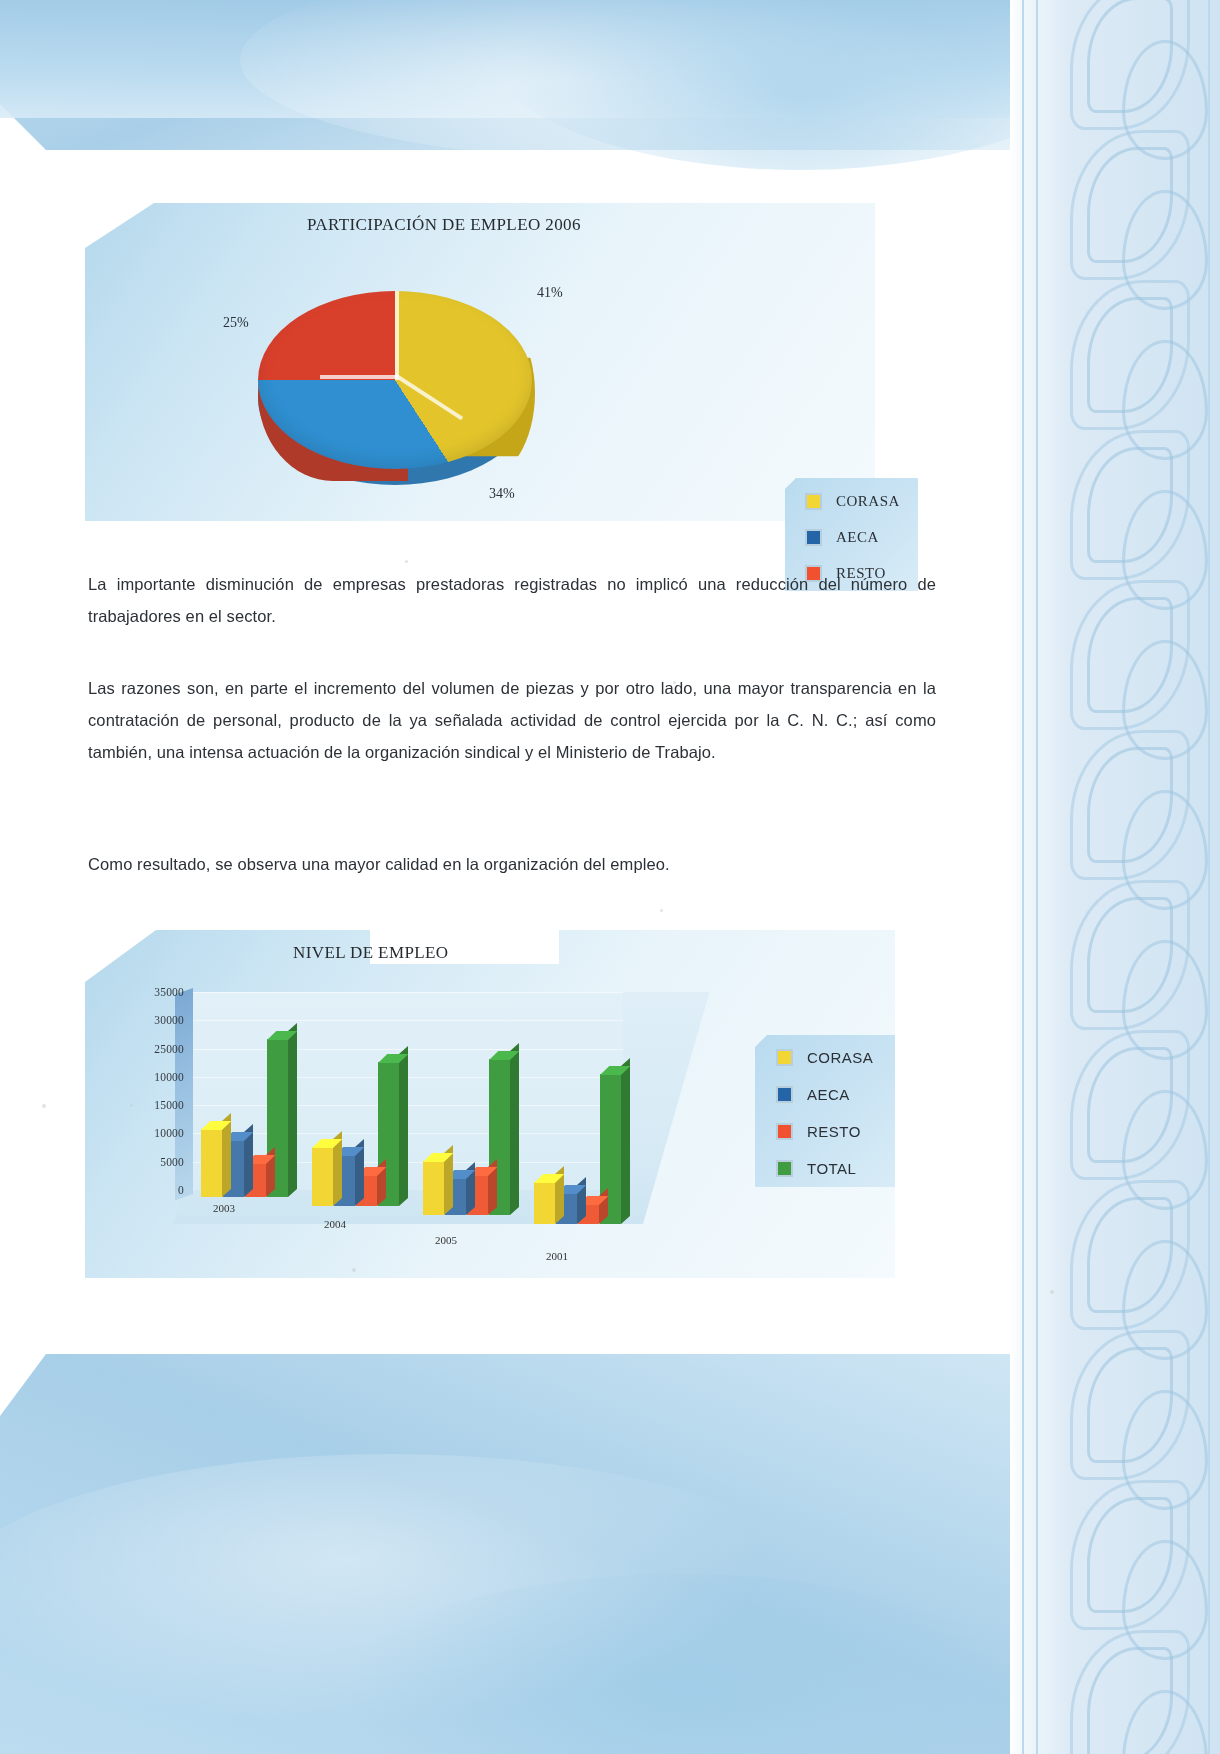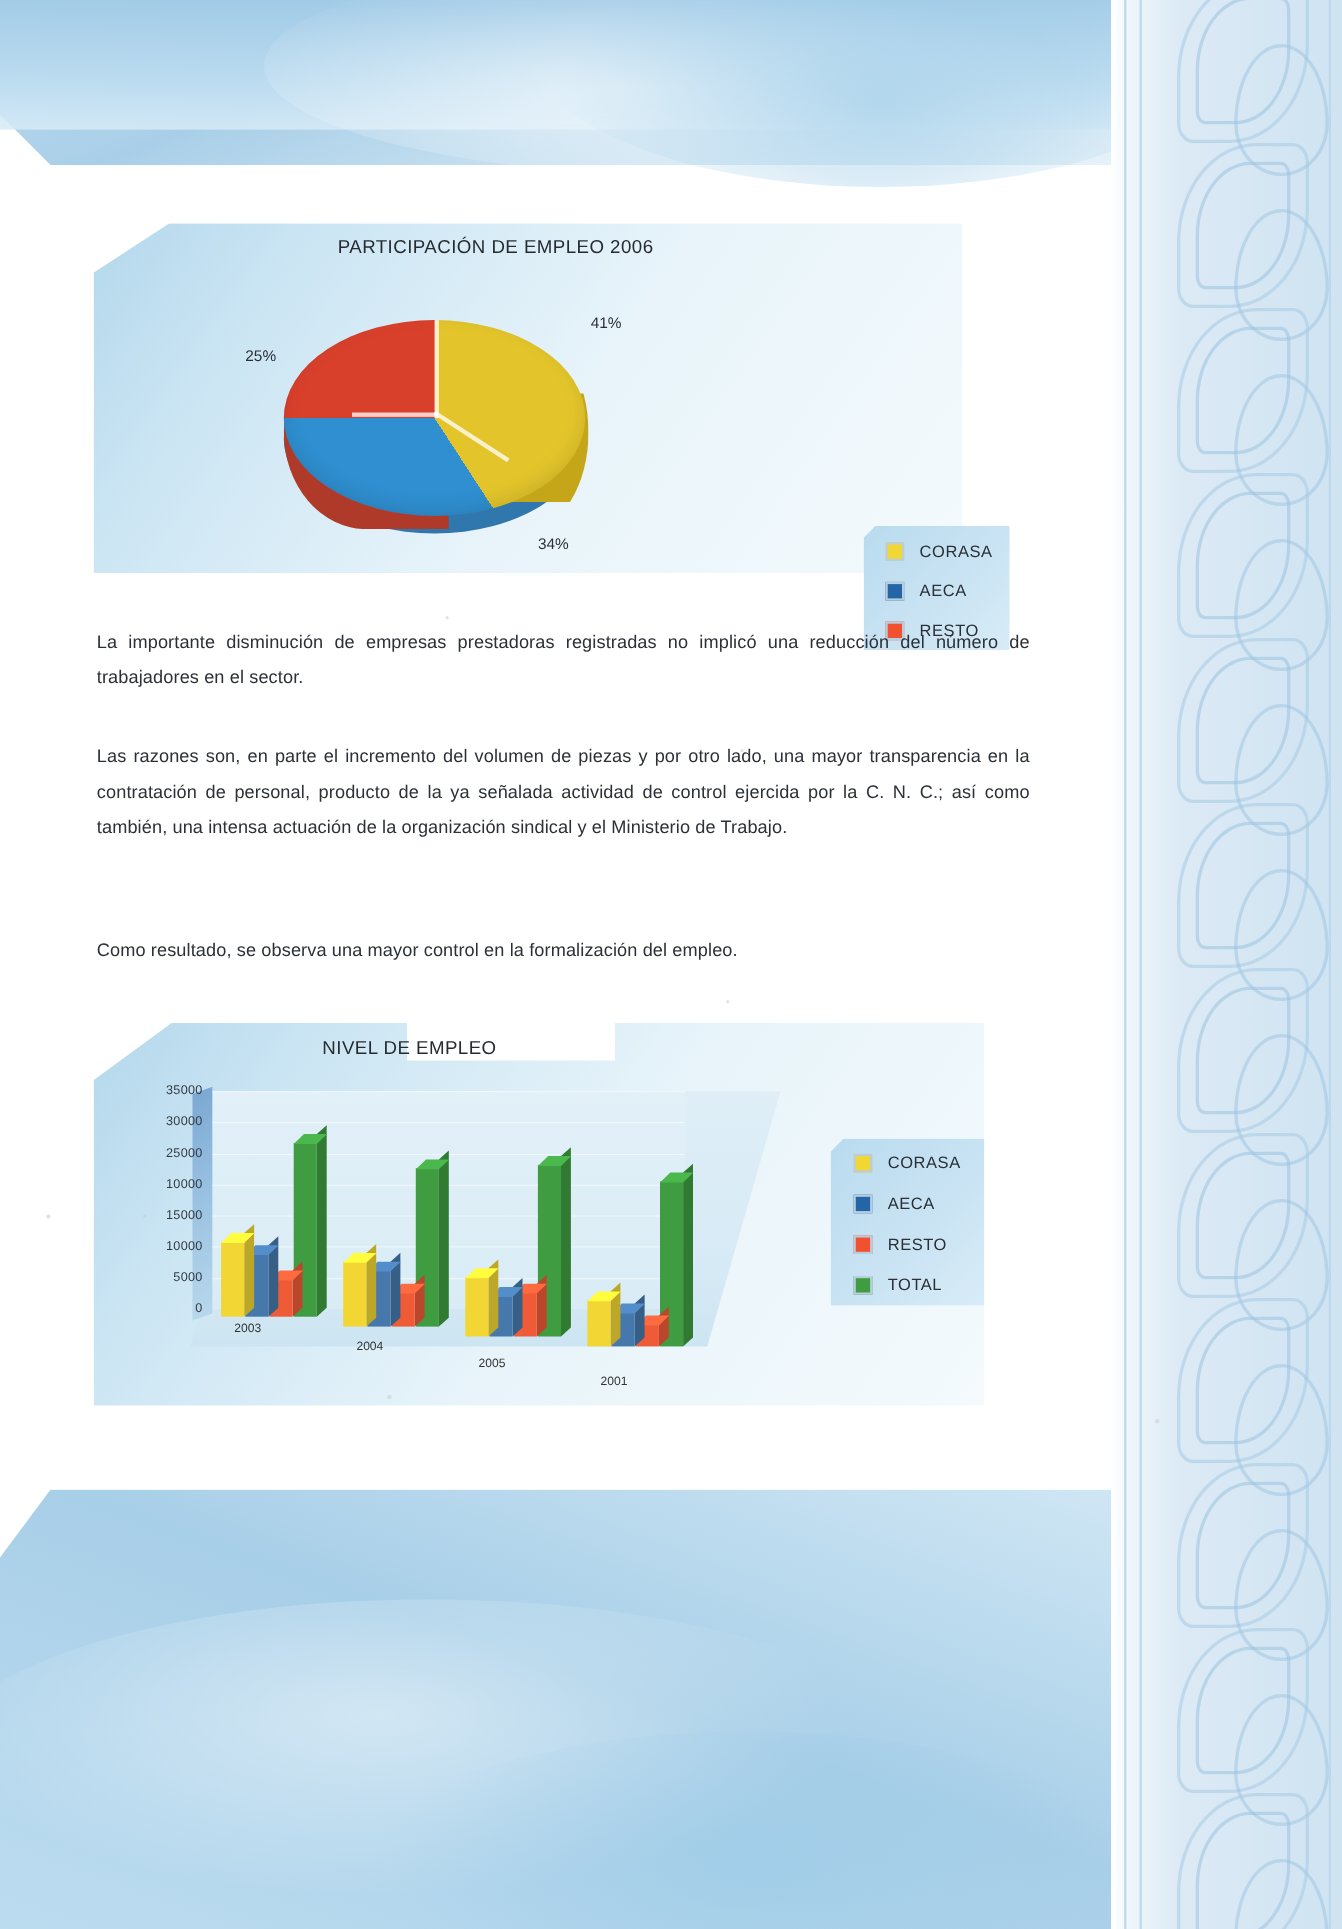--- a/index.html
+++ b/index.html
@@ -73,21 +73,21 @@
   .strip-motif2 {
     position: absolute; width: 86px; height: 120px; left: 112px;
     border: 3px solid #9cc4e0; border-radius: 50% 50% 50% 50% / 60% 60% 40% 40%;
     opacity: .5;
   }
 
   
   .content { position: absolute; left: 0; top: 0; width: 1010px; height: 1754px; }
 
   
-  .chart-panel { position: absolute; }
+  .chart-panel { position: absolute; font-family: Liberation Serif, serif; }
   .panel-plate {
     position: absolute; inset: 0;
     background: linear-gradient(125deg,#b4d8ec 0%, #cde6f4 22%, #e8f4fa 55%, #f4fafd 100%);
   }
 
   
   #pie-panel { left: 85px; top: 203px; width: 790px; height: 318px; }
   #pie-panel .panel-plate {
     clip-path: polygon(69px 0, 790px 0, 790px 318px, 0 318px, 0 45px);
   }
@@ -306,21 +306,21 @@
         </div>
         <div class="legend-row" style="top: 87px;">
           <span class="legend-swatch" style="background: rgb(242, 81, 47);"></span>
           <span class="legend-label">RESTO</span>
         </div>
       </div>
   </div>
 
   <div class="body-text" id="para1">La importante disminución de empresas prestadoras registradas no implicó una reducción del número de trabajadores en el sector.</div>
   <div class="body-text" id="para2">Las razones son, en parte el incremento del volumen de piezas y por otro lado, una mayor transparencia en la contratación de personal, producto de la ya señalada actividad de control ejercida por la C. N. C.; así como también, una intensa actuación de la organización sindical y el Ministerio de Trabajo.</div>
-  <div class="body-text" id="para3">Como resultado, se observa una mayor control en la formalización del empleo.</div>
+  <div class="body-text" id="para3">Como resultado, se observa una mayor calidad en la organización del empleo.</div>
 
   <div class="chart-panel" id="bar-panel">
     <div class="panel-plate"></div>
 
     <div class="chart-title" id="bar-title">NIVEL DE EMPLEO</div>
 
     <div class="plot">
       <div class="plot-floor"></div>
       <div class="plot-back"></div>
       <div class="plot-wall"></div>

